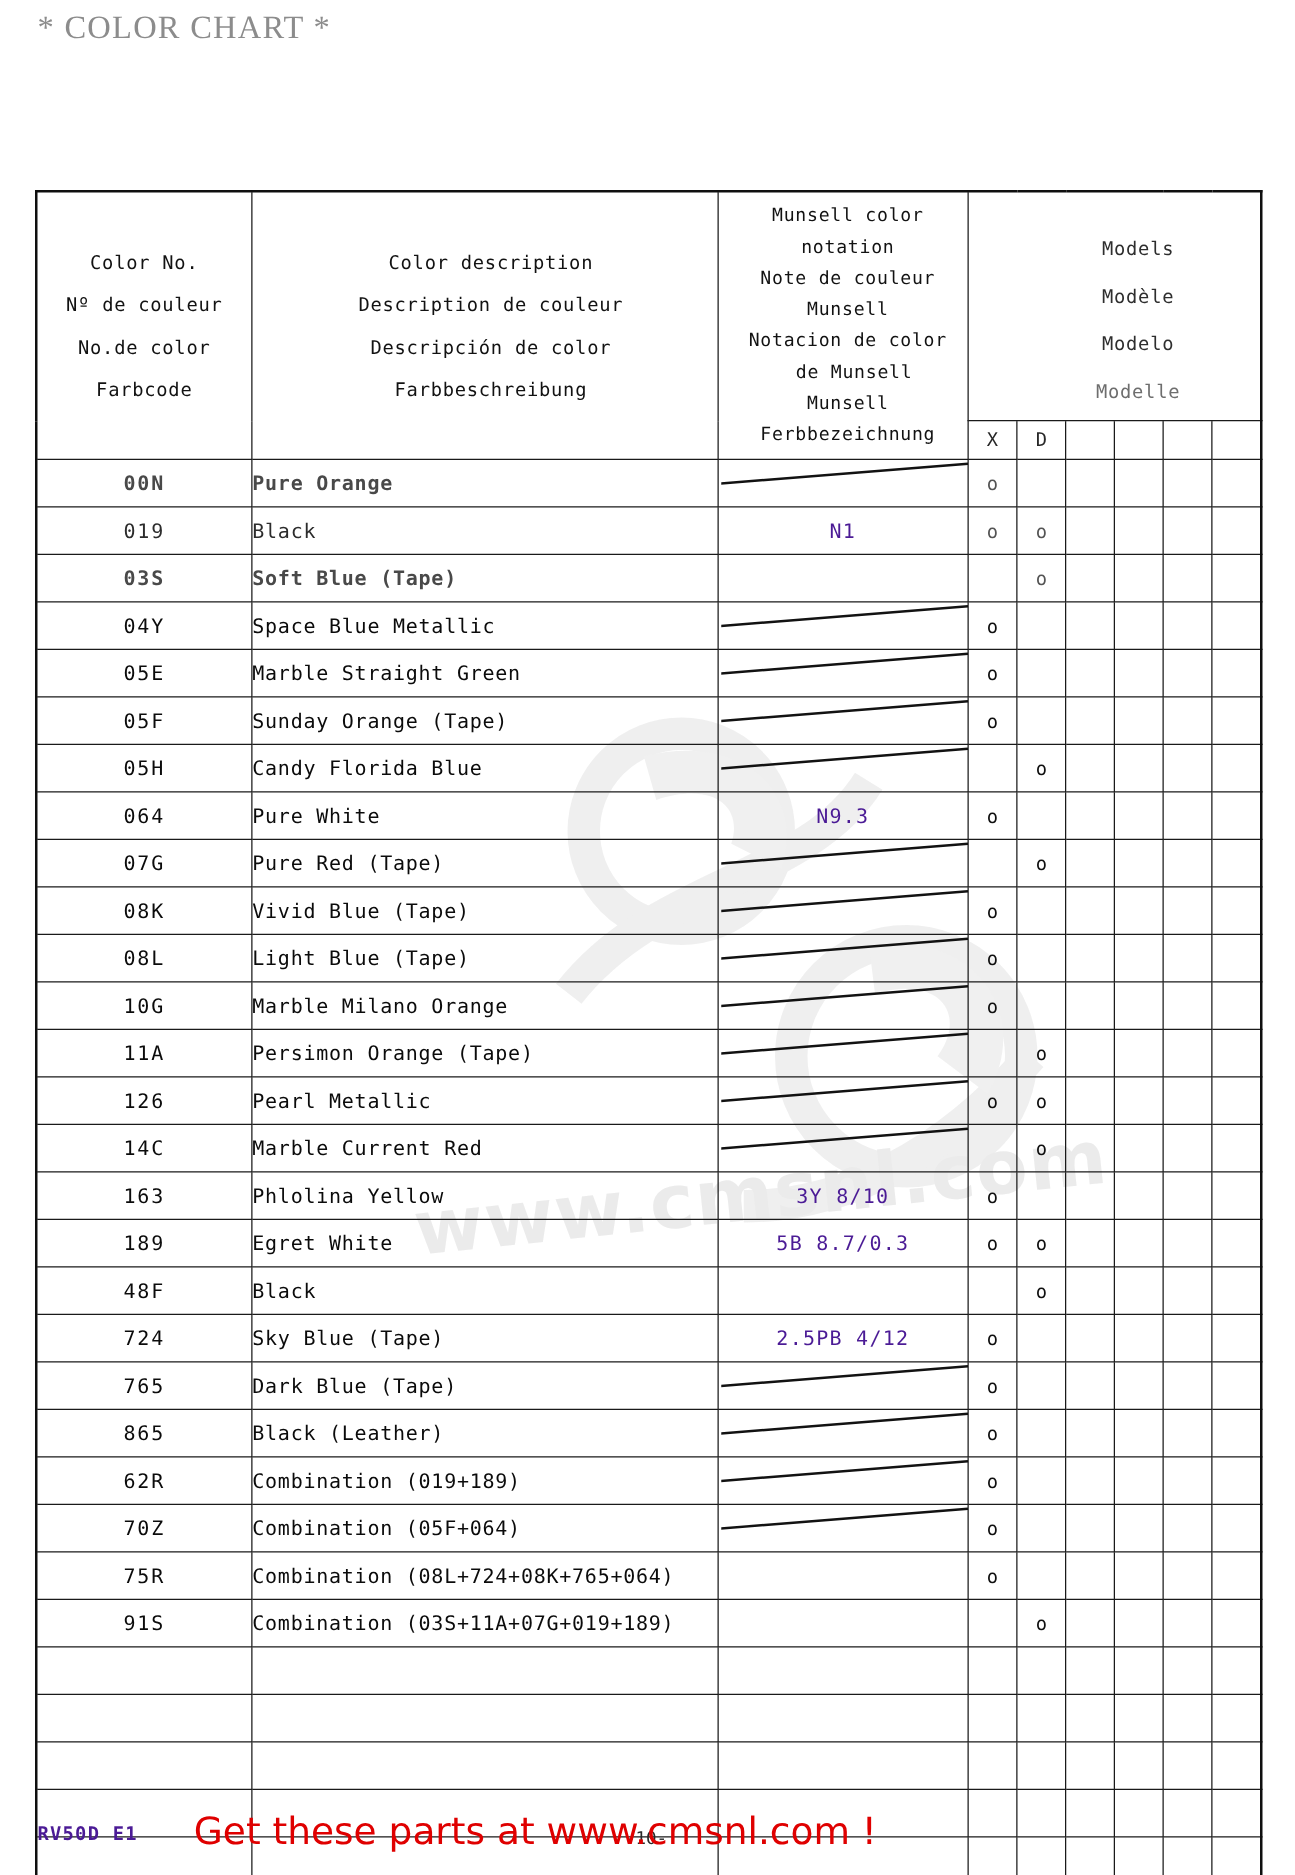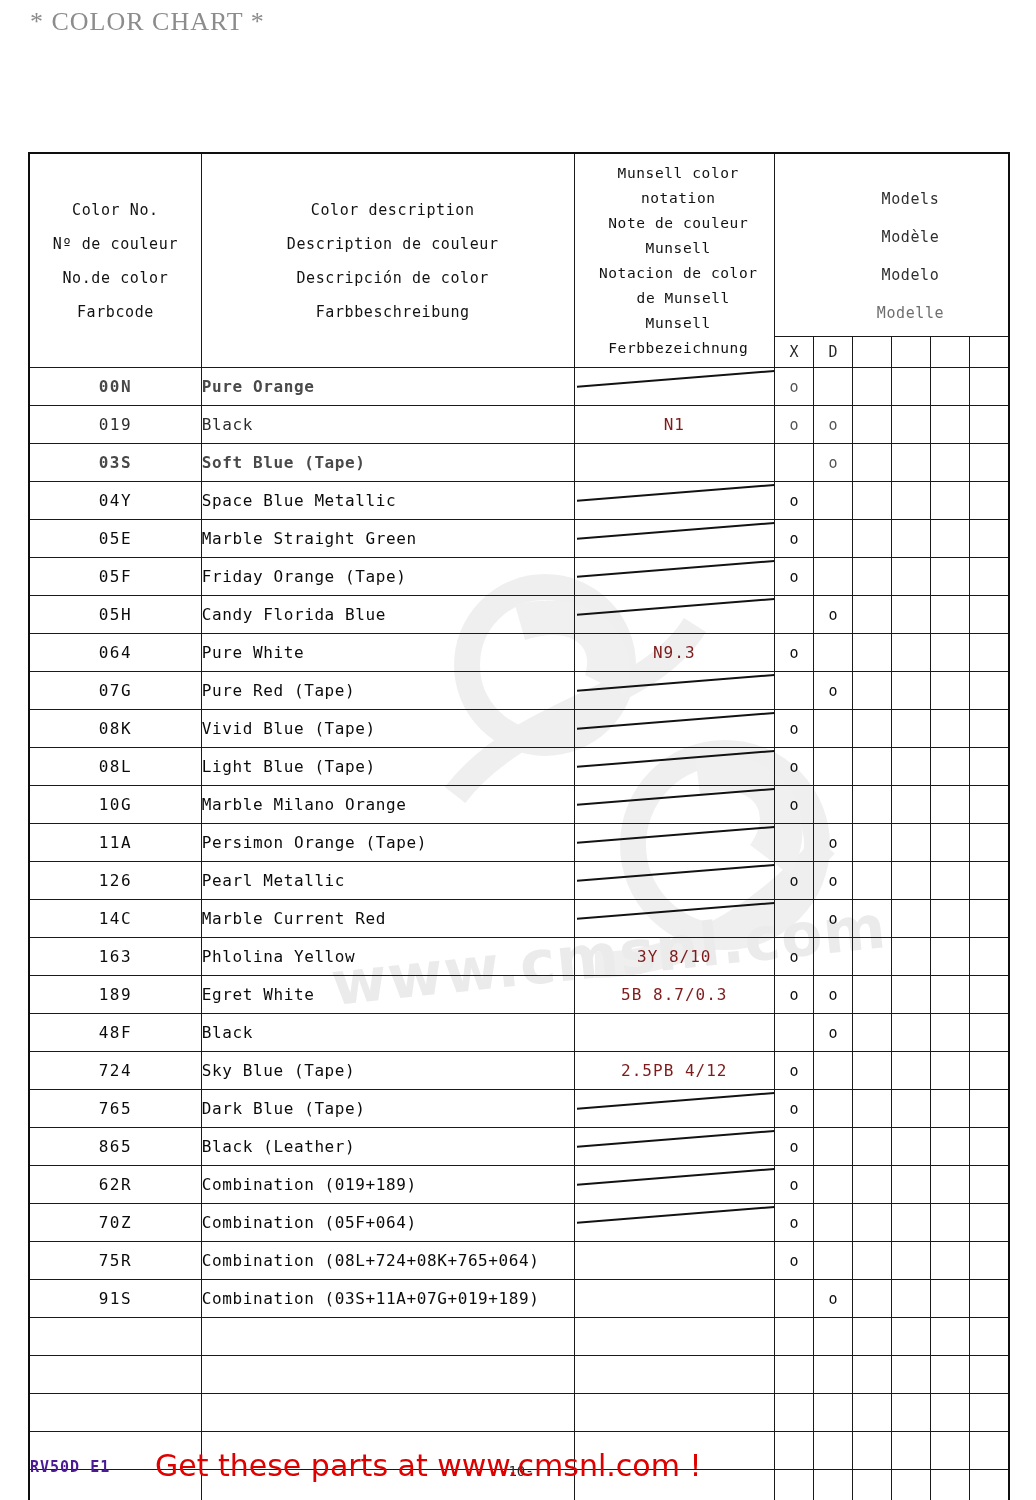--- a/index.html
+++ b/index.html
@@ -149,21 +149,21 @@
     color: #0d0d0d;
     white-space: nowrap;
     overflow: visible;
   }
   td.c-muns {
     text-align: center;
     font-family: "DejaVu Sans Mono", "Liberation Mono", monospace;
     font-size: 16px;
     font-weight: bold;
     letter-spacing: 1px;
-    color: #7f1d1d;
+    color: #4c1d95;
     position: relative;
   }
   td.c-mark {
     text-align: center;
     font-family: "DejaVu Sans Mono", "Liberation Mono", monospace;
     font-size: 15px;
     font-weight: bold;
     color: #111;
   }
   
@@ -360,21 +360,21 @@
               </span></td>
             <td class="c-mark">o</td>
             <td class="c-mark"></td>
             <td class="c-mark"></td>
             <td class="c-mark"></td>
             <td class="c-mark"></td>
             <td class="c-mark"></td>
           </tr>
           <tr class="drow">
             <td class="c-no">05F</td>
-            <td class="c-desc">Friday Orange (Tape)</td>
+            <td class="c-desc">Sunday Orange (Tape)</td>
             <td class="c-muns"><span></span><span class="strike">
                 <svg viewBox="0 0 200 37" preserveAspectRatio="none">
                   <line x1="-190" y1="34" x2="198" y2="3" stroke="#141414" stroke-width="2"></line>
                 </svg>
               </span></td>
             <td class="c-mark">o</td>
             <td class="c-mark"></td>
             <td class="c-mark"></td>
             <td class="c-mark"></td>
             <td class="c-mark"></td>

